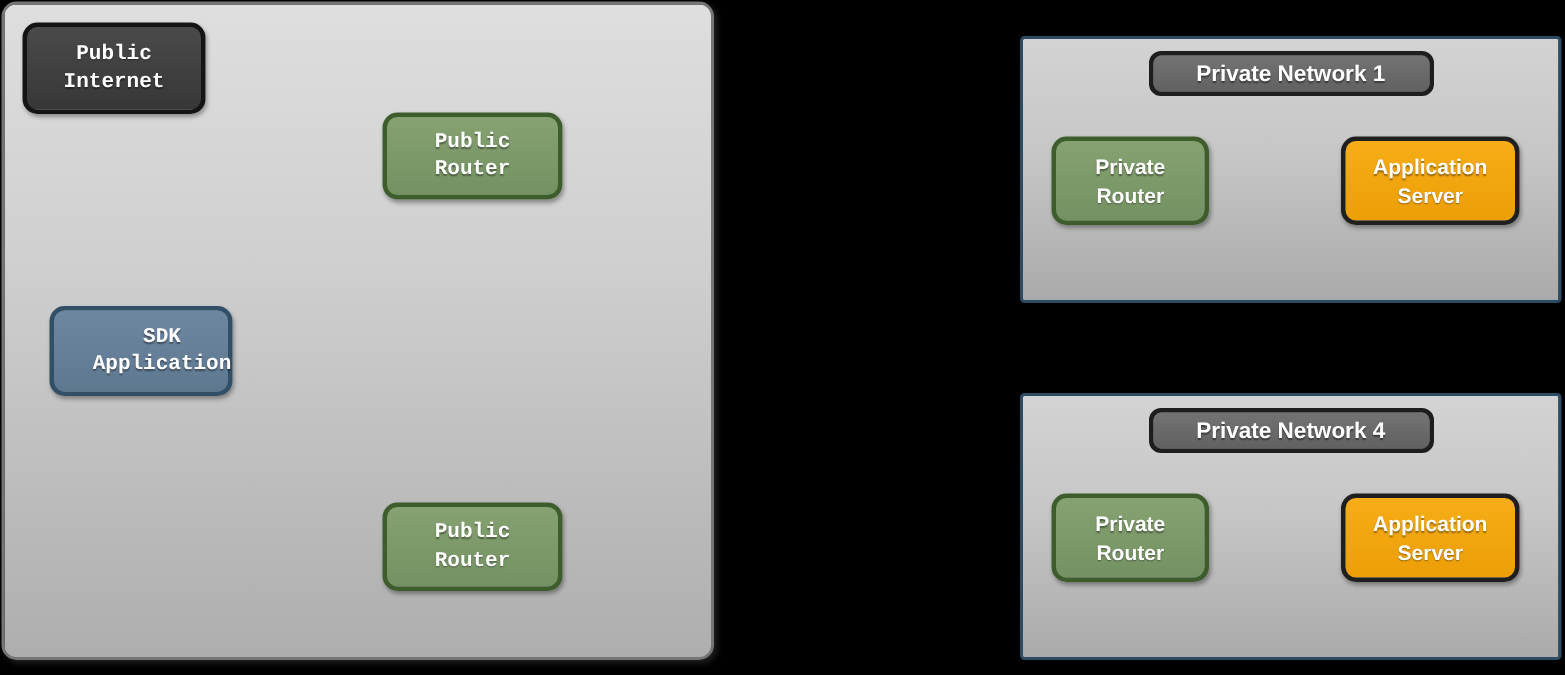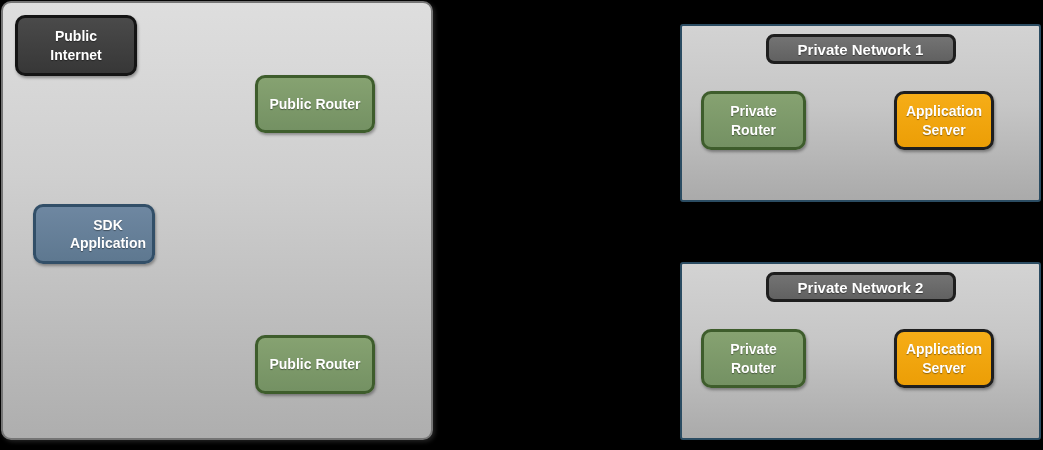--- a/index.html
+++ b/index.html
@@ -8,26 +8,27 @@
     width: 1043px;
     height: 450px;
     background: #000000;
     font-family: "Liberation Sans", sans-serif;
     overflow: hidden;
   }
   
   .zone-public {
     position: absolute;
     left: 1px; top: 1px;
-    width: 432px; height: 439px;
+    width: 475px; height: 439px;
     box-sizing: border-box;
     border: 2px solid #757575;
     border-radius: 10px;
     background: linear-gradient(to bottom, #dedede 0%, #cfcfcf 40%, #aeaeae 100%);
     box-shadow: 2px 2px 4px rgba(60,60,60,0.55);
+    font-family: Liberation Mono, monospace;
   }
   
   .zone-private {
     position: absolute;
     width: 361px; height: 178px;
     box-sizing: border-box;
     border: 2px solid #2b4c62;
     border-radius: 3px;
     background: linear-gradient(to bottom, #d3d3d3 0%, #c6c6c6 45%, #aaaaaa 100%);
   }
@@ -78,21 +79,21 @@
 
   
   .n-public-internet      { left: 12px;  top: 12px;  width: 122px; height: 61px; }
   .n-public-router-top    { left: 252px; top: 72px;  width: 120px; height: 58px; }
   .n-sdk-application      { left: 30px;  top: 201px; width: 122px; height: 60px; padding-left: 38px; }
   .n-controller           { left: 252px; top: 202px; width: 120px; height: 58px; }
   .n-public-router-bottom { left: 252px; top: 332px; width: 120px; height: 59px; }
 
   
   .n-private-router     { left: 19px;  top: 65px; width: 105px; height: 59px; }
-  .n-application-server { left: 212px; top: 65px; width: 100px; height: 59px; }
+  .n-application-server { left: 212px; top: 65px; width: 119px; height: 59px; }
 </style>
 </head>
 <body>
 
 <div class="canvas">
 
   <div class="zone-public">
     <div class="node dark n-public-internet">
       <span class="node-label">Public Internet</span>
     </div>
@@ -111,21 +112,21 @@
     <div class="zone-title">Private Network 1</div>
     <div class="node green n-private-router">
       <span class="node-label">Private Router</span>
     </div>
     <div class="node orange n-application-server">
       <span class="node-label">Application Server</span>
     </div>
   </div>
 
   <div class="zone-private net2">
-    <div class="zone-title">Private Network 2</div>
+    <div class="zone-title">Private Network 4</div>
     <div class="node green n-private-router">
       <span class="node-label">Private Router</span>
     </div>
     <div class="node orange n-application-server">
       <span class="node-label">Application Server</span>
     </div>
   </div>
 
 </div>
 

